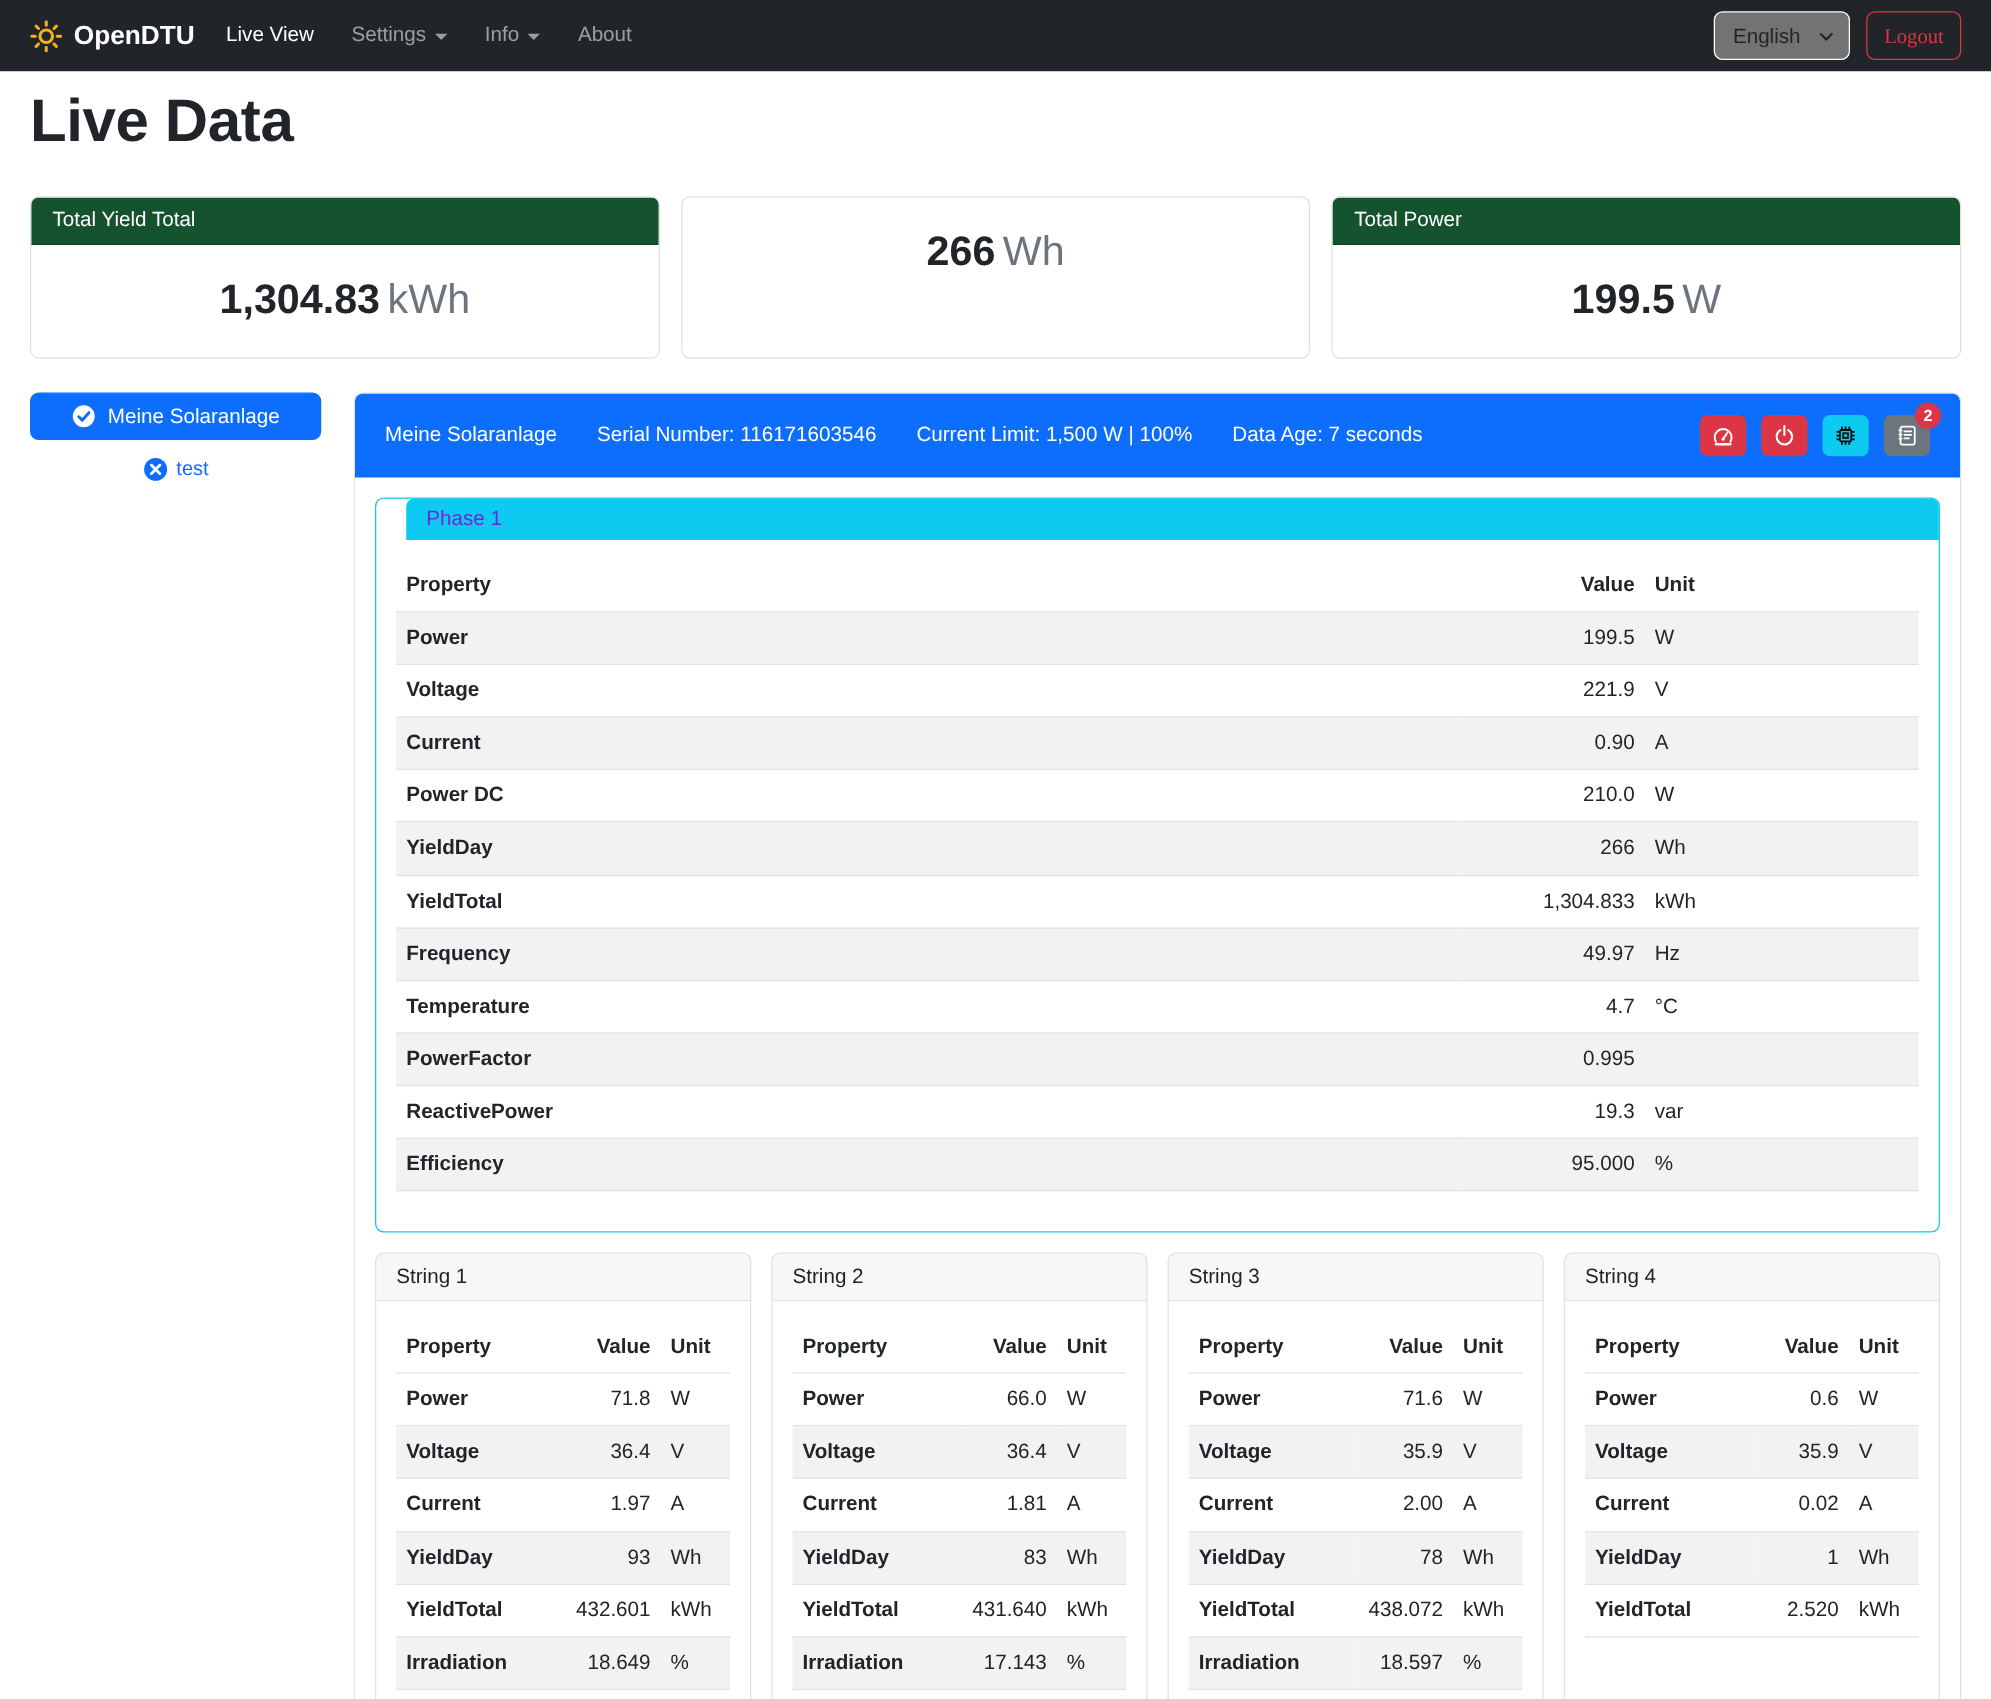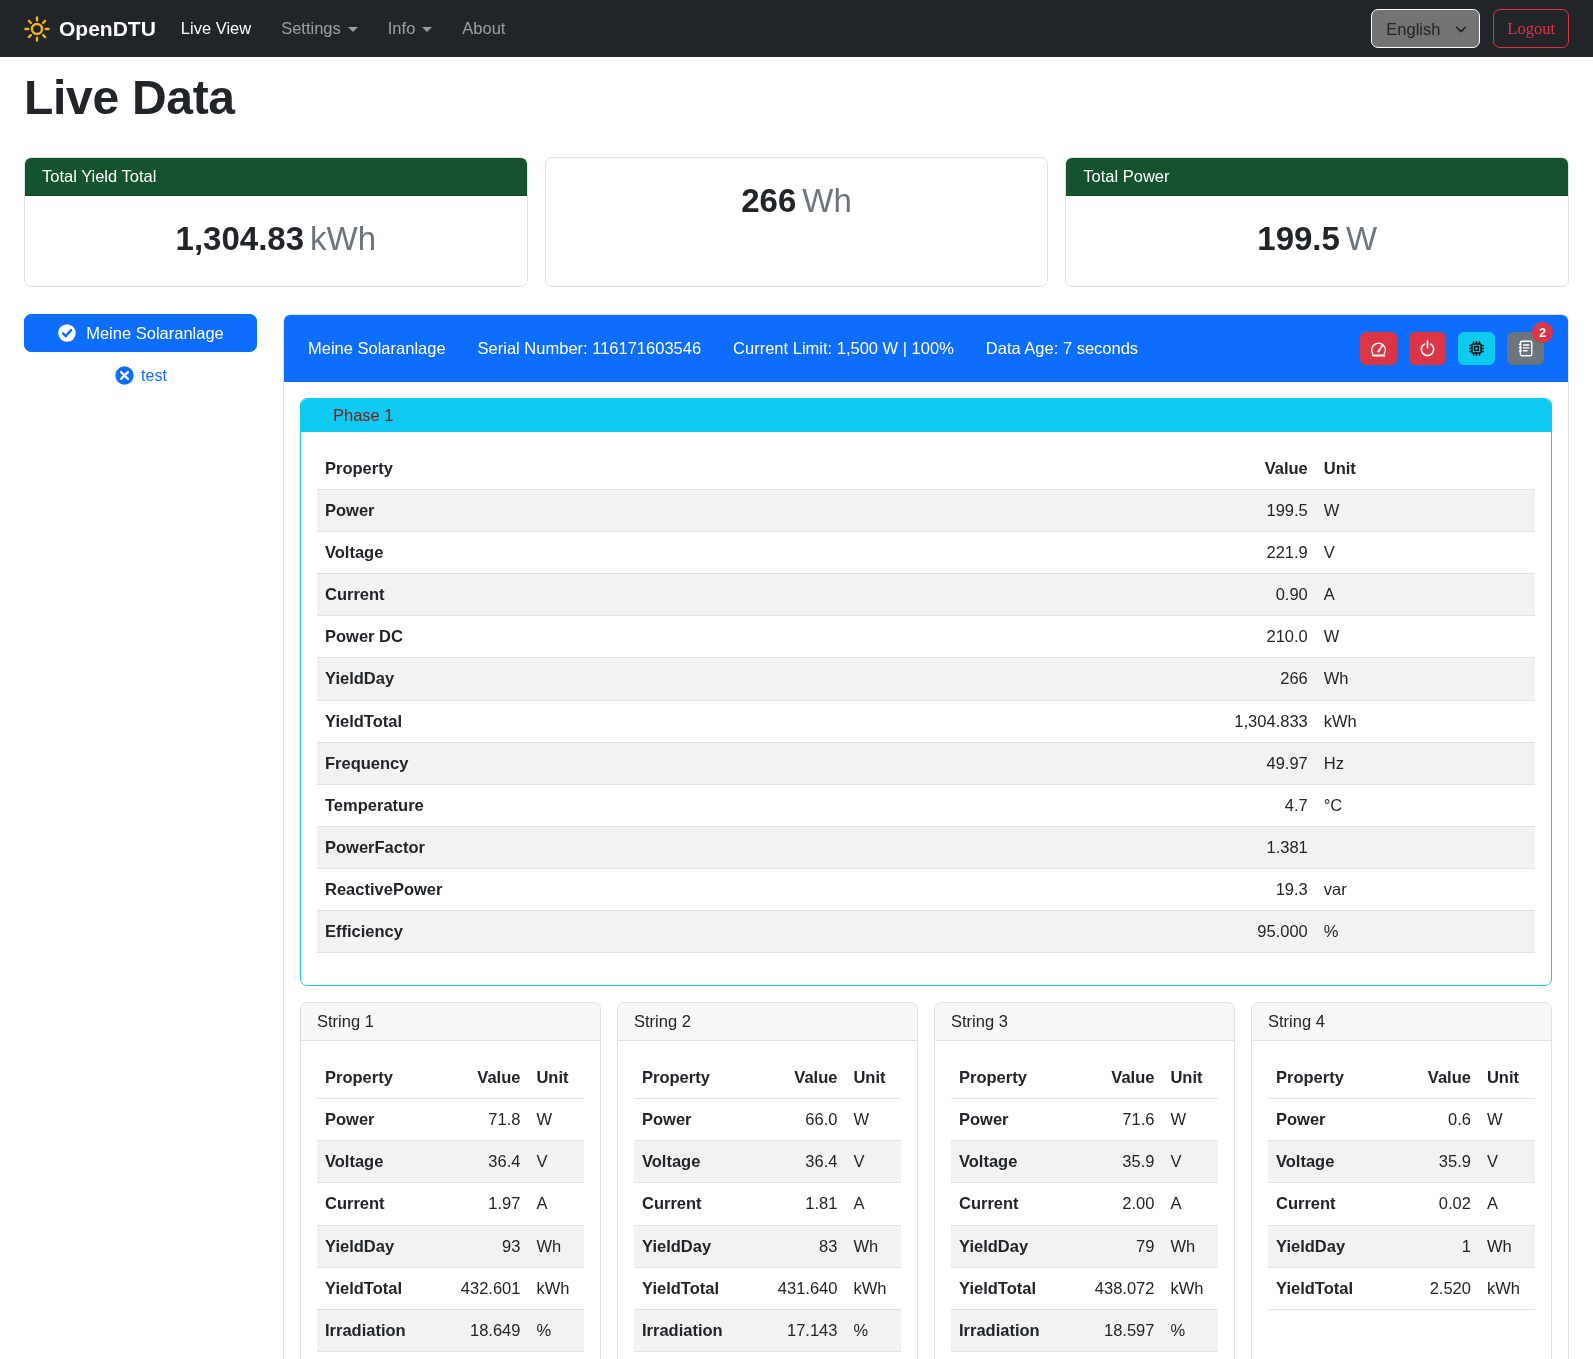--- a/index.html
+++ b/index.html
@@ -137,23 +137,23 @@
     background: #dc3545; color: #fff;
     border-radius: 11px; font-size: 13px; font-weight: 700;
     display: flex; align-items: center; justify-content: center;
   }
 
   
   .phase-card {
     margin: 16px; border: 1px solid #0dcaf0; border-radius: 7px;
   }
   .phase-header {
-    background: #0dcaf0; color: #7f1d1d;
+    background: #0dcaf0; color: #6d28d9;
     border-radius: 6px 6px 0 0;
-    padding: 7px 32px; font-size: 16.5px;
+    padding: 7px 16px; font-size: 16.5px; margin-left: 24px;
   }
   .card-body { padding: 16px; }
 
   
   table { width: 100%; border-collapse: collapse; font-size: 16.5px; margin-bottom: 16px; }
   th, td {
     text-align: left; vertical-align: middle;
     padding: 9px 8px; border-bottom: 1px solid #dee2e6;
     line-height: 1.4;
   }
@@ -367,21 +367,21 @@
                   <td class="val">49.97</td>
                   <td class="unit">Hz</td>
                 </tr>
                 <tr>
                   <th>Temperature</th>
                   <td class="val">4.7</td>
                   <td class="unit">°C</td>
                 </tr>
                 <tr>
                   <th>PowerFactor</th>
-                  <td class="val">1.381</td>
+                  <td class="val">0.995</td>
                   <td class="unit"></td>
                 </tr>
                 <tr>
                   <th>ReactivePower</th>
                   <td class="val">19.3</td>
                   <td class="unit">var</td>
                 </tr>
                 <tr>
                   <th>Efficiency</th>
                   <td class="val">95.000</td>
@@ -522,21 +522,21 @@
                     <td class="val">35.9</td>
                     <td class="unit">V</td>
                   </tr>
                   <tr>
                     <th>Current</th>
                     <td class="val">2.00</td>
                     <td class="unit">A</td>
                   </tr>
                   <tr>
                     <th>YieldDay</th>
-                    <td class="val">79</td>
+                    <td class="val">78</td>
                     <td class="unit">Wh</td>
                   </tr>
                   <tr>
                     <th>YieldTotal</th>
                     <td class="val">438.072</td>
                     <td class="unit">kWh</td>
                   </tr>
                   <tr>
                     <th>Irradiation</th>
                     <td class="val">18.597</td>

